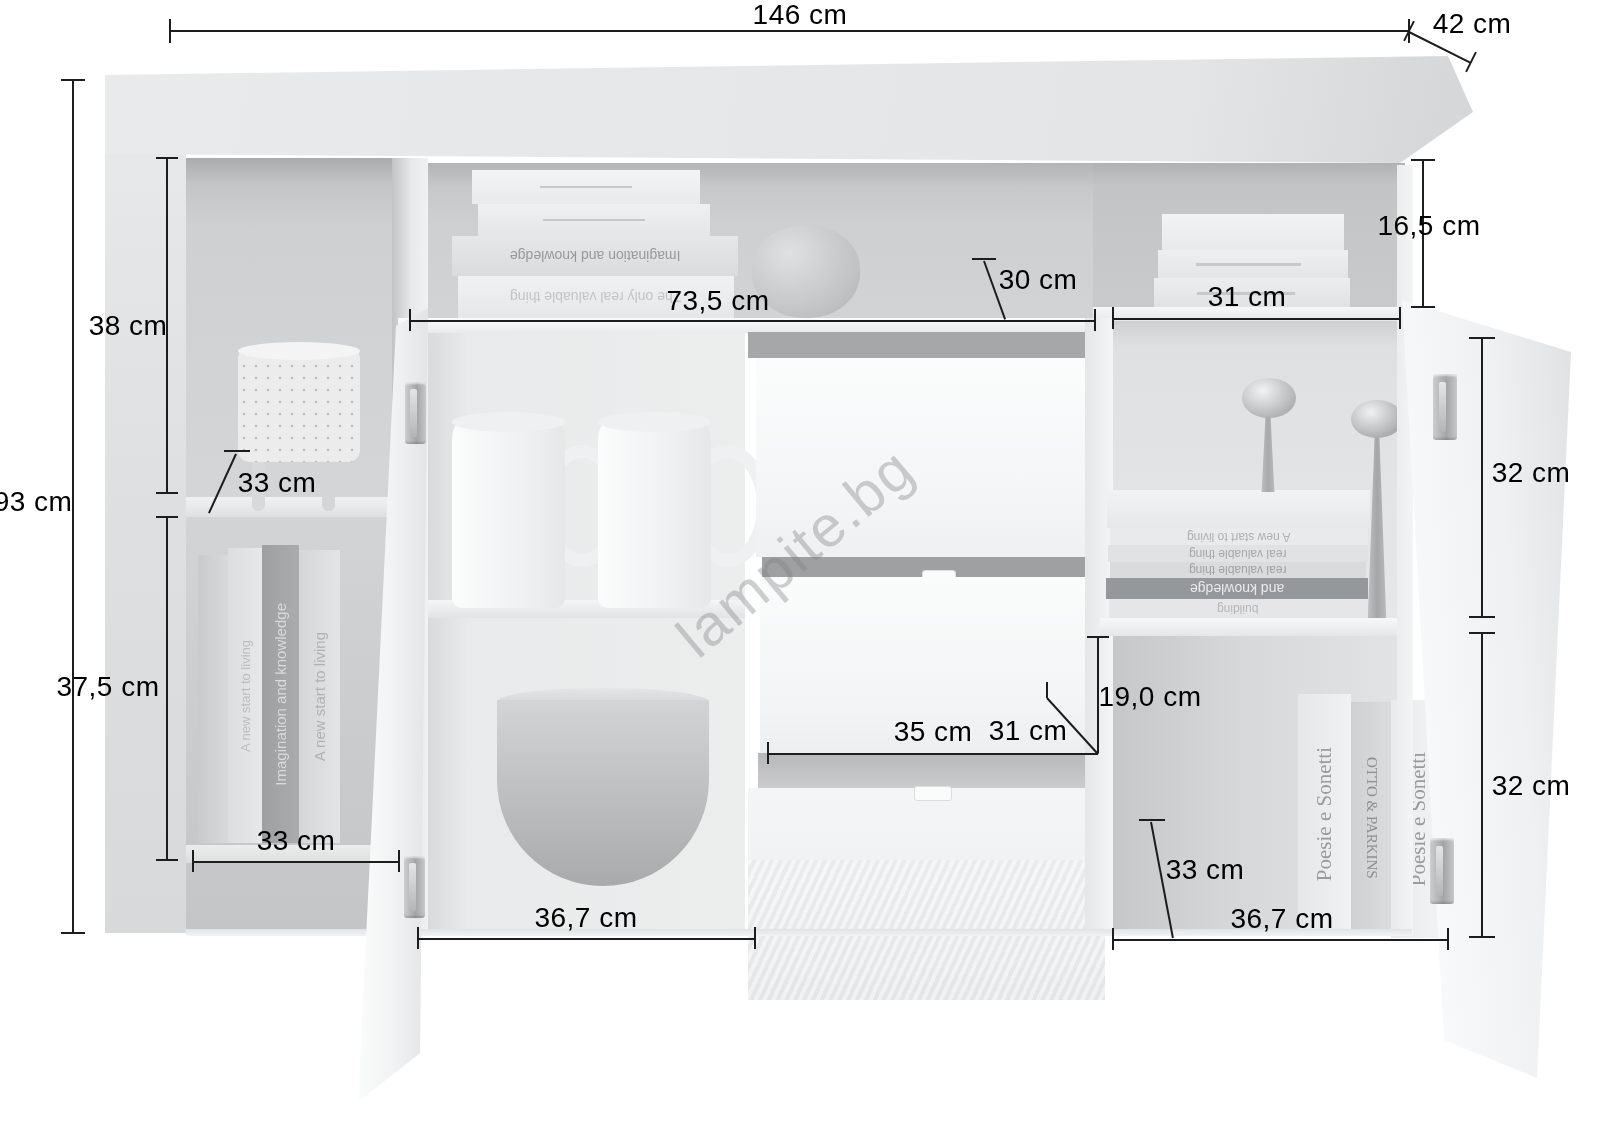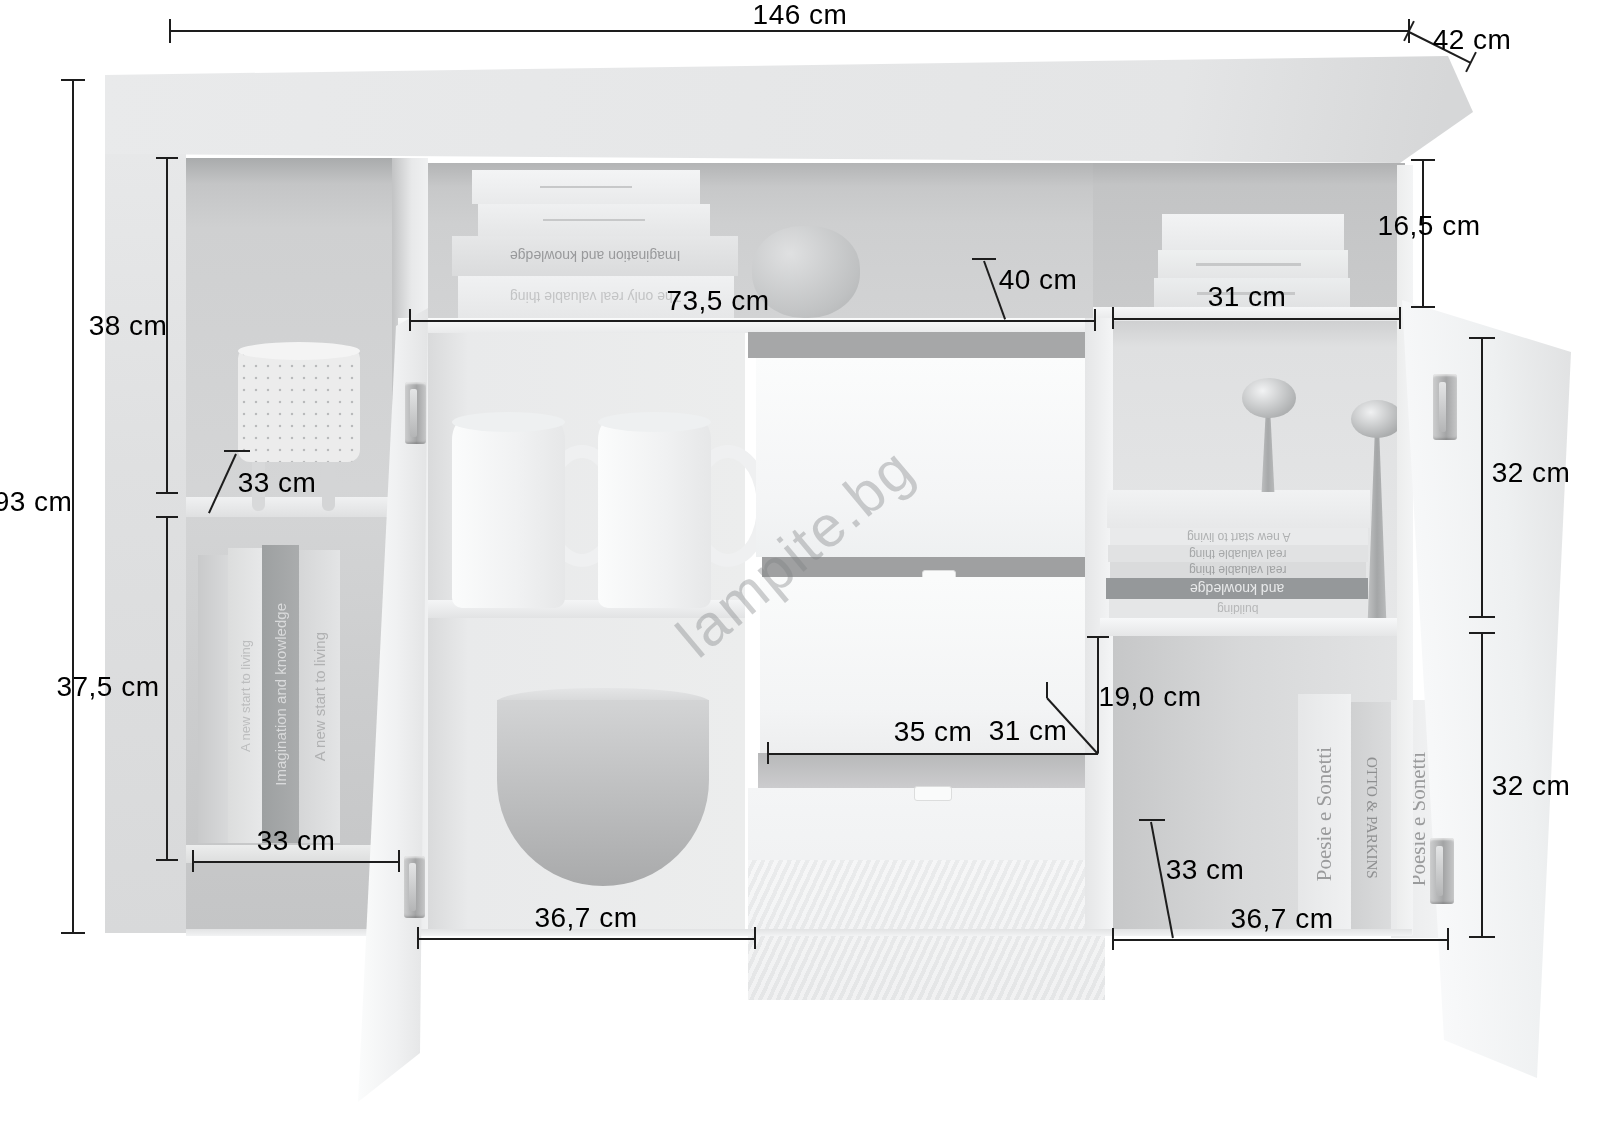--- a/index.html
+++ b/index.html
@@ -198,21 +198,21 @@
   <div id="watermark">lampite.bg</div>
 
   <div class="hl" style="left:170px;top:30px;width:1239px;"></div>
   <div class="tick-v" style="left:170px;top:31px;"></div>
   <div class="tick-v" style="left:1409px;top:31px;"></div>
   <span class="dim-label" style="left:800px;top:15px;">146 cm</span>
 
   <div class="dline" style="left:1409px;top:31px;width:69px;transform:rotate(26.6deg);"></div>
   <div class="tick-v" style="left:1409px;top:31px;height:22px;transform:translate(-50%,-50%) rotate(26.6deg);"></div>
   <div class="tick-v" style="left:1471px;top:62px;height:22px;transform:translate(-50%,-50%) rotate(26.6deg);"></div>
-  <span class="dim-label" style="left:1472px;top:40px;">42 cm</span>
+  <span class="dim-label" style="left:1472px;top:24px;">42 cm</span>
 
   <div class="vl" style="left:72px;top:80px;height:853px;"></div>
   <div class="tick-h" style="left:73px;top:80px;"></div>
   <div class="tick-h" style="left:73px;top:933px;"></div>
   <span class="dim-label" style="left:33px;top:502px;">93 cm</span>
 
   <div class="vl" style="left:166px;top:158px;height:335px;"></div>
   <div class="tick-h" style="left:167px;top:158px;width:22px;"></div>
   <div class="tick-h" style="left:167px;top:493px;width:22px;"></div>
   <span class="dim-label" style="left:128px;top:326px;">38 cm</span>
@@ -231,21 +231,21 @@
   <div class="tick-v" style="left:399px;top:861px;height:22px;"></div>
   <span class="dim-label" style="left:296px;top:841px;">33 cm</span>
 
   <div class="hl" style="left:410px;top:320px;width:685px;"></div>
   <div class="tick-v" style="left:410px;top:320px;height:22px;"></div>
   <div class="tick-v" style="left:1095px;top:320px;height:22px;"></div>
   <span class="dim-label" style="left:718px;top:301px;">73,5 cm</span>
 
   <div class="tick-h" style="left:984px;top:259px;"></div>
   <div class="dline" style="left:984px;top:260px;width:62px;transform:rotate(70.1deg);"></div>
-  <span class="dim-label" style="left:1038px;top:280px;">40 cm</span>
+  <span class="dim-label" style="left:1038px;top:280px;">30 cm</span>
 
   <div class="hl" style="left:1113px;top:318px;width:287px;"></div>
   <div class="tick-v" style="left:1113px;top:318px;height:22px;"></div>
   <div class="tick-v" style="left:1400px;top:318px;height:22px;"></div>
   <span class="dim-label" style="left:1247px;top:297px;">31 cm</span>
 
   <div class="vl" style="left:1422px;top:160px;height:147px;"></div>
   <div class="tick-h" style="left:1423px;top:160px;"></div>
   <div class="tick-h" style="left:1423px;top:307px;"></div>
   <span class="dim-label" style="left:1429px;top:226px;">16,5 cm</span>

